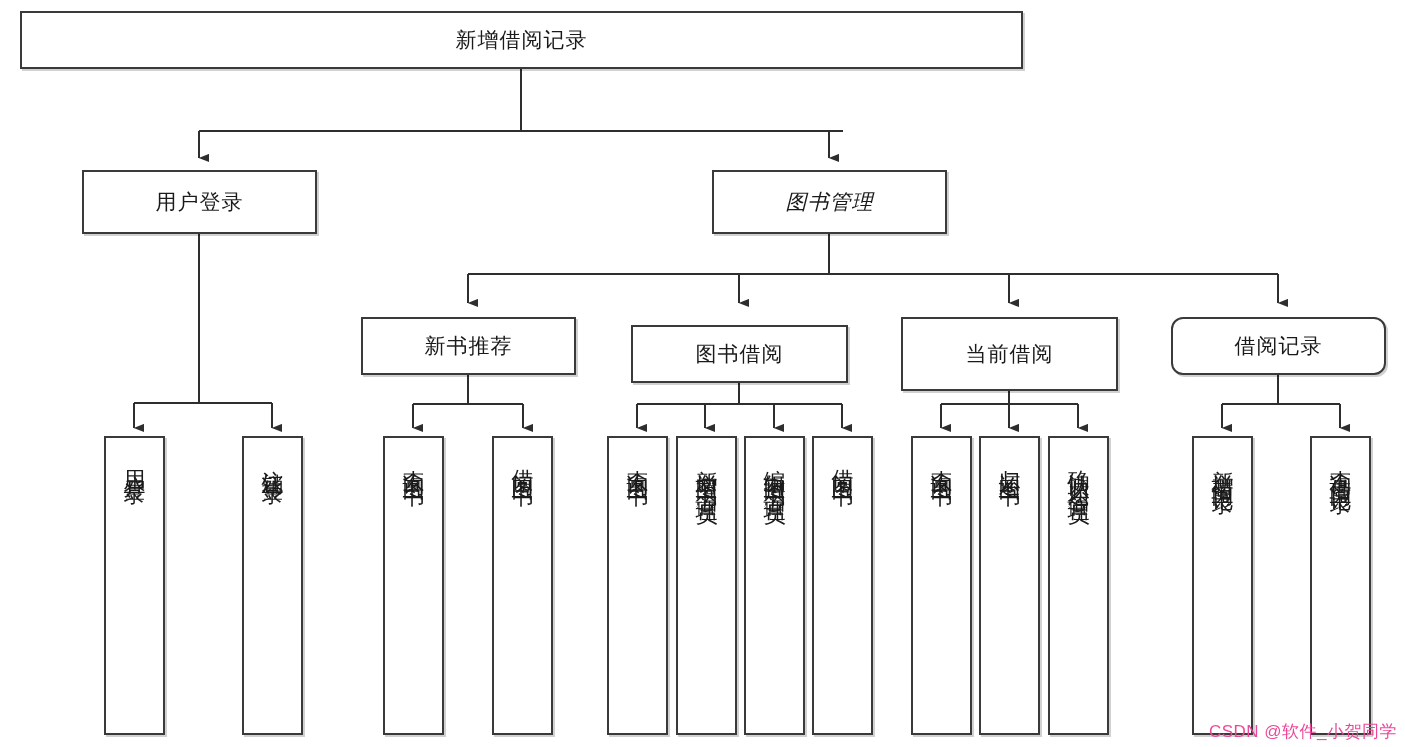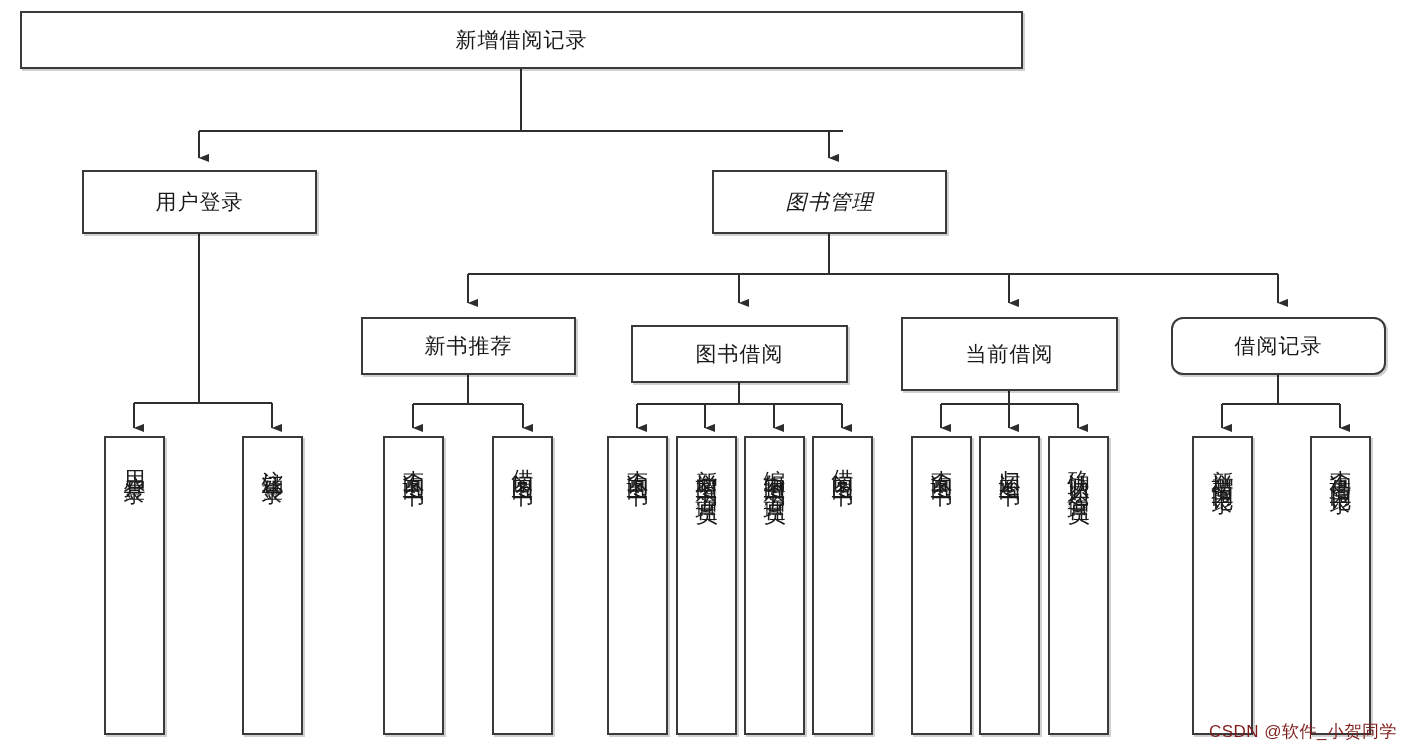--- a/index.html
+++ b/index.html
@@ -39,21 +39,21 @@
     text-orientation:upright;
     font-size:22px;
     letter-spacing:5px;
     line-height:1.0;
     white-space:nowrap;
   }
   #watermark{
     position:absolute;
     right:8px;bottom:4px;
     font-size:17px;
-    color:#7f1d1d;
+    color:#ec4899;
     letter-spacing:0.5px;
     white-space:nowrap;
     pointer-events:none;
   }
 </style>
 </head>
 <body>
 
 <div id="canvas">
 

